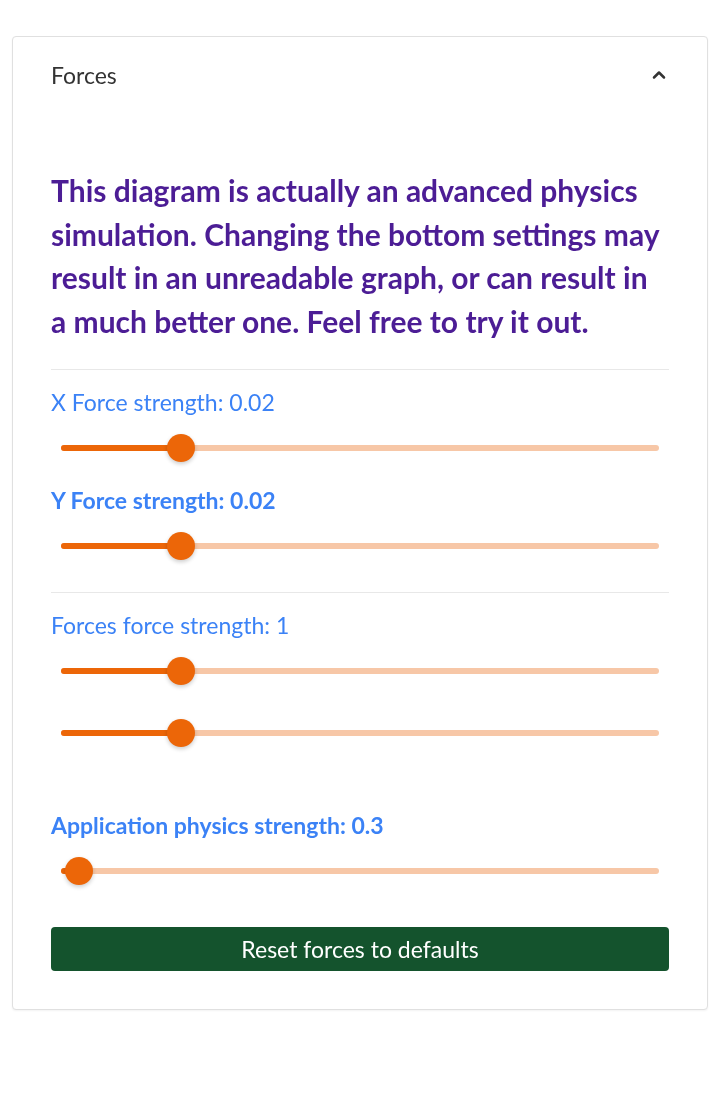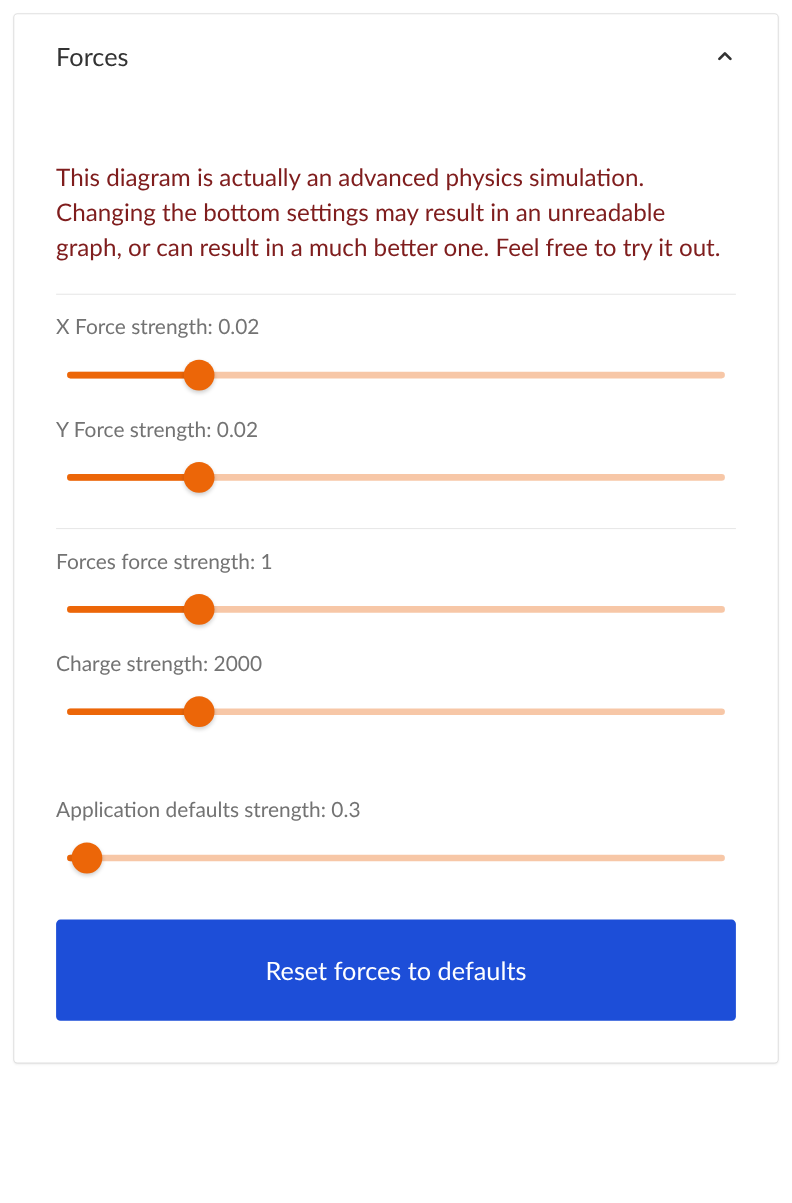--- a/index.html
+++ b/index.html
@@ -13,20 +13,21 @@
       padding: 12px;
       color: #333333;
       font-size: 16px;
     }
     .panel {
       border: 1px solid #e0e0e0;
       border-radius: 4px;
       background: #ffffff;
       box-shadow: 0 1px 2px rgba(0,0,0,0.05);
       padding: 0;
+      margin-top: 24px;
     }
     .panel-header {
       display: flex;
       justify-content: space-between;
       align-items: center;
       padding: 24px 38px 20px 38px;
       cursor: pointer;
     }
     .panel-title {
       font-size: 23px;
@@ -38,39 +39,41 @@
       height: 20px;
       display: flex;
       align-items: center;
       justify-content: center;
     }
     .panel-body {
       padding: 0 38px 38px 38px;
       margin-top: 60px;
     }
     .description {
-      font-size: 22px;
+      font-size: 30px;
       line-height: 1.45;
-      color: #7f1d1d;
+      color: #4c1d95;
       margin-bottom: 26px;
+      font-weight: bold;
     }
     .divider {
       border: none;
       border-top: 1px solid #e8e8e8;
       margin: 18px 0;
     }
     .slider-group {
       margin-bottom: 10px;
     }
     .slider-group.last-in-group {
       margin-bottom: 0;
+      font-weight: bold;
     }
     .slider-label {
-      font-size: 19px;
-      color: #737373;
+      font-size: 23px;
+      color: #3b82f6;
       margin-bottom: 8px;
       display: block;
     }
     .slider-wrap {
       padding: 10px 10px 14px 10px;
     }
     .slider {
       position: relative;
       height: 28px;
       display: flex;
@@ -99,26 +102,26 @@
       background: #ec6608;
       border-radius: 50%;
       transform: translateX(-50%);
       box-shadow: 0 2px 4px rgba(0,0,0,0.2);
     }
     .extra-gap {
       height: 40px;
     }
     .reset-button {
       width: 100%;
-      background: #1d4ed8;
+      background: #14532d;
       color: #ffffff;
       border: none;
       border-radius: 4px;
       font-size: 23px;
-      padding: 32px 0;
+      padding: 8px 0;
       cursor: pointer;
       margin-top: 28px;
       font-family: inherit;
     }
   </style>
 </head>
 <body>
 
 <div class="panel">
   <div class="panel-header">
@@ -170,38 +173,35 @@
       <div class="slider-wrap">
         <div class="slider">
           <div class="slider-rail"></div>
           <div class="slider-track" style="width:20%"></div>
           <div class="slider-thumb" style="left:20%"></div>
         </div>
       </div>
     </div>
 
     <div class="slider-group">
-      <div class="slider-label">
-        <span>Charge strength: </span><span>2000</span>
-      </div>
       <div class="slider-wrap">
         <div class="slider">
           <div class="slider-rail"></div>
           <div class="slider-track" style="width:20%"></div>
           <div class="slider-thumb" style="left:20%"></div>
         </div>
       </div>
     </div>
 
 
     <div class="extra-gap"></div>
 
     <div class="slider-group last-in-group">
       <div class="slider-label">
-        <span>Application defaults strength: </span><span>0.3</span>
+        <span>Application physics strength: </span><span>0.3</span>
       </div>
       <div class="slider-wrap">
         <div class="slider">
           <div class="slider-rail"></div>
           <div class="slider-track" style="width:3%"></div>
           <div class="slider-thumb" style="left:3%"></div>
         </div>
       </div>
     </div>
 

